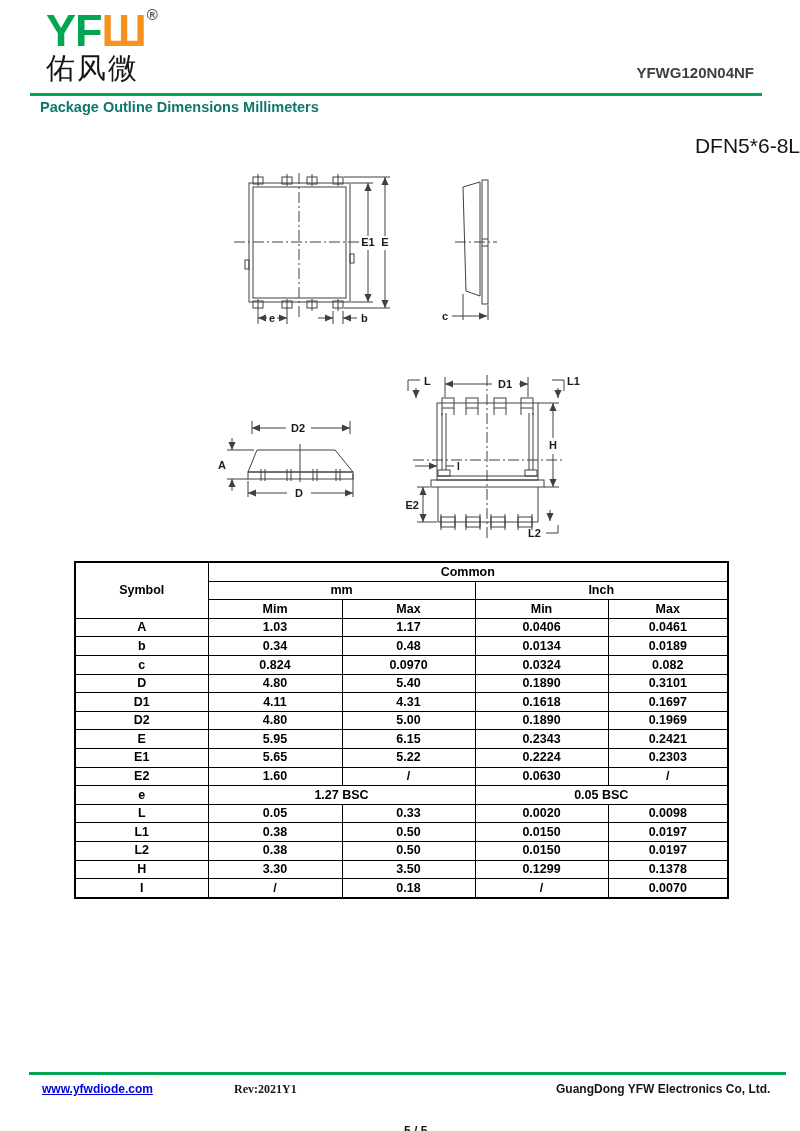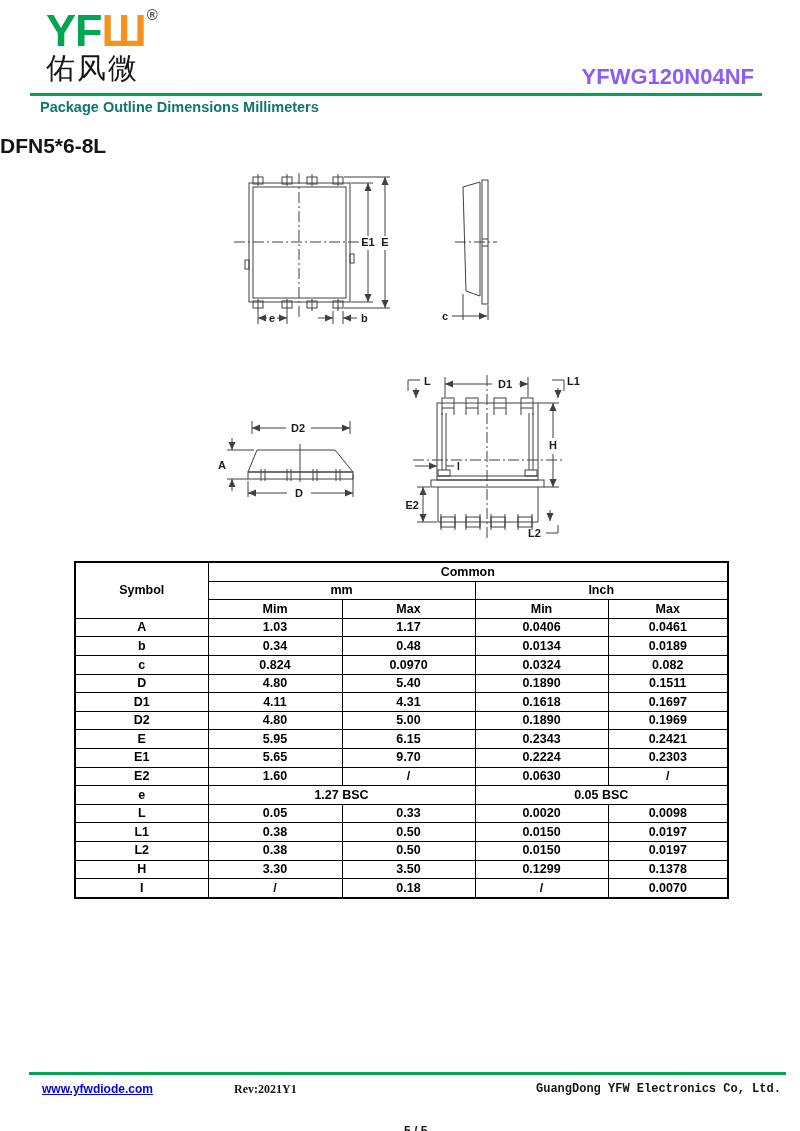--- a/index.html
+++ b/index.html
@@ -7,24 +7,24 @@
     position:relative;width:800px;height:1131px;background:#ffffff;
     font-family:"Liberation Sans",sans-serif;color:#111;overflow:hidden;margin:0 auto;
   }
   
   .logo{position:absolute;left:46px;top:8px;line-height:1;}
   .logo-row1{font-size:45px;font-weight:bold;letter-spacing:-1px;line-height:0.95;}
   .logo-yf{color:#00A651;}
   .logo-w{color:#F6921E;}
   .logo-reg{font-size:15px;color:#555;vertical-align:26px;font-weight:bold;margin-left:1px;}
   .logo-cjk{font-size:29px;font-weight:normal;color:#151515;letter-spacing:2px;margin-top:1px;}
-  .partno{position:absolute;top:64px;right:46px;font-size:22px;font-weight:bold;color:#8b5cf6;}
+  .partno{position:absolute;top:64px;right:46px;font-size:15px;font-weight:bold;color:#404040;}
   .rule-top{position:absolute;left:30px;top:93px;width:732px;height:3px;background:#00A651;}
   .subtitle{position:absolute;left:40px;top:99px;font-size:14.5px;font-weight:bold;color:#0f766e;}
-  .doc-title{position:absolute;left:0;top:134px;width:100%;text-align:left;font-size:21px;font-weight:bold;color:#151515;}
+  .doc-title{position:absolute;left:0;top:134px;width:100%;text-align:right;font-size:21px;font-weight:normal;color:#151515;}
   
   .drawings{position:absolute;left:210px;top:165px;}
   .drawings line,.drawings rect,.drawings polygon,.drawings polyline,.drawings path.ln{
     stroke:#404040;stroke-width:1;fill:none;
   }
   .drawings .cl{stroke-dasharray:11,3,2,3;}
   .drawings text{font-family:"Liberation Sans",sans-serif;font-size:11px;font-weight:bold;fill:#1a1a1a;stroke:none;}
   .drawings text.sm{font-size:10px;}
   
   .dims-table{
@@ -34,21 +34,21 @@
   .dims-table th,.dims-table td{
     border:1px solid #000;font-size:12.5px;font-weight:bold;color:#000;
     text-align:center;vertical-align:middle;padding:0;height:17.6px;line-height:1;
   }
   
   .rule-bottom{position:absolute;left:29px;top:1072px;width:757px;height:3px;background:#00A651;}
   .footer-item{position:absolute;top:1082px;font-size:12px;font-weight:bold;color:#151515;white-space:nowrap;}
   .footer-link{left:42px;color:#0000DE;text-decoration:underline;}
   .footer-rev{left:234px;font-family:Liberation Serif, serif;}
   .footer-page{left:404px;margin-top:42px;}
-  .footer-company{left:536px;font-family:Liberation Mono, monospace;}
+  .footer-company{left:556px;}
 </style>
 </head>
 <body>
 
 <div class="page">
 
   <div class="logo">
     <div class="logo-row1">
       <span class="logo-yf">YF</span><span class="logo-w">Ш</span><span class="logo-reg">®</span>
     </div>
@@ -284,21 +284,21 @@
         <td>0.824</td>
         <td>0.0970</td>
         <td>0.0324</td>
         <td>0.082</td>
       </tr>
       <tr>
         <td>D</td>
         <td>4.80</td>
         <td>5.40</td>
         <td>0.1890</td>
-        <td>0.1511</td>
+        <td>0.3101</td>
       </tr>
       <tr>
         <td>D1</td>
         <td>4.11</td>
         <td>4.31</td>
         <td>0.1618</td>
         <td>0.1697</td>
       </tr>
       <tr>
         <td>D2</td>
@@ -310,21 +310,21 @@
       <tr>
         <td>E</td>
         <td>5.95</td>
         <td>6.15</td>
         <td>0.2343</td>
         <td>0.2421</td>
       </tr>
       <tr>
         <td>E1</td>
         <td>5.65</td>
-        <td>9.70</td>
+        <td>5.22</td>
         <td>0.2224</td>
         <td>0.2303</td>
       </tr>
       <tr>
         <td>E2</td>
         <td>1.60</td>
         <td>/</td>
         <td>0.0630</td>
         <td>/</td>
       </tr>

